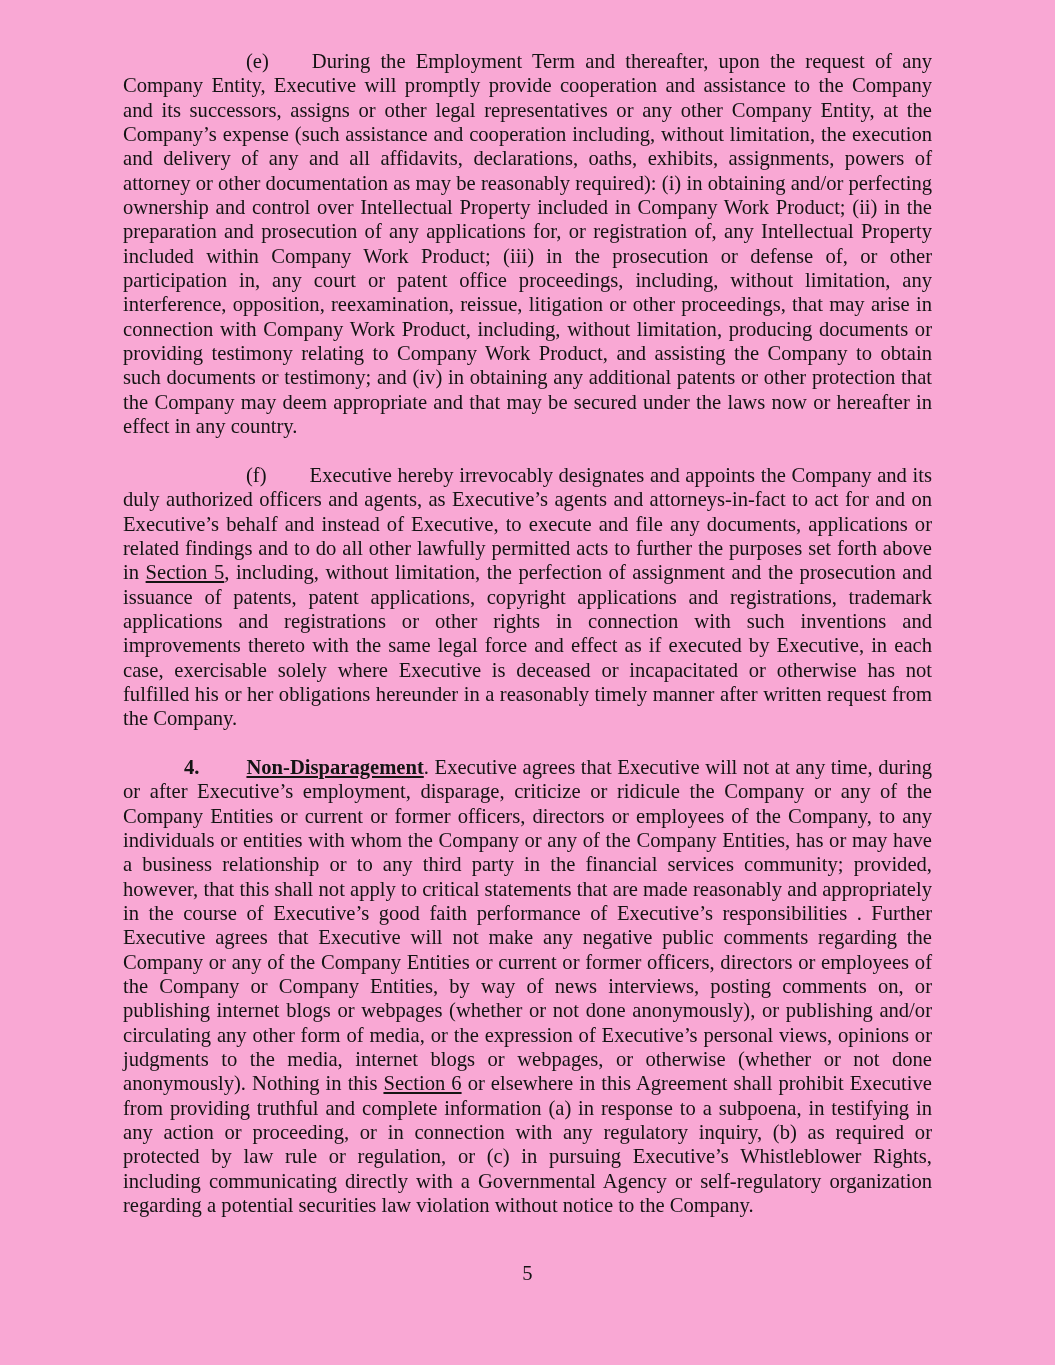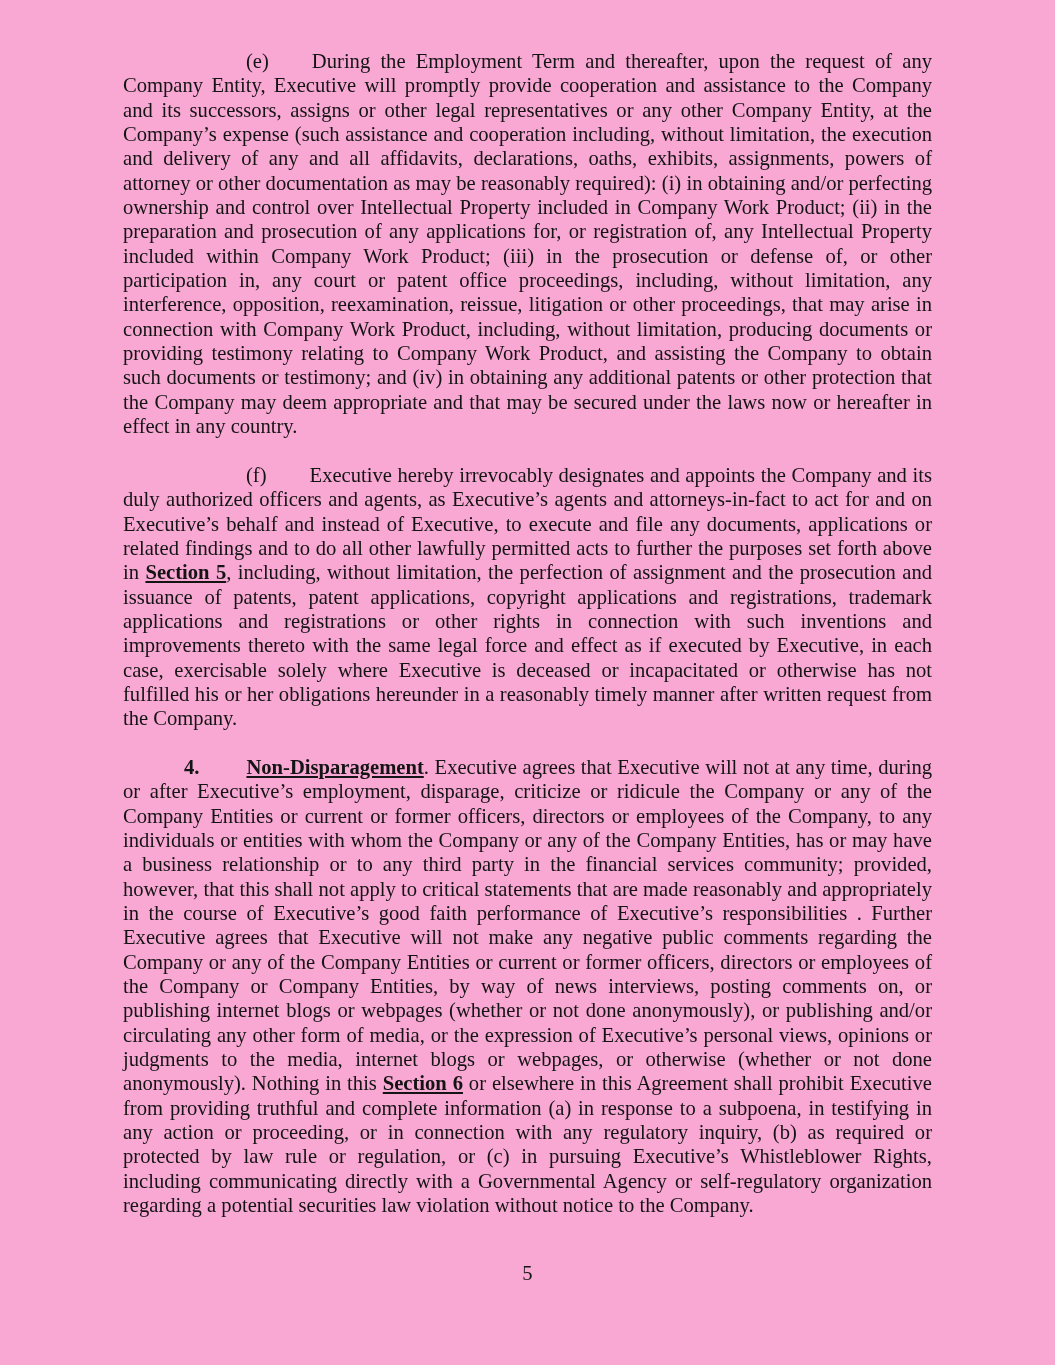--- a/index.html
+++ b/index.html
@@ -38,21 +38,20 @@
     text-indent: 61px;
   }
   .tab {
     display: inline-block;
     height: 1px;
   }
   .tab-sub { width: 43px; }
   .tab-section { width: 47px; }
   .section-ref {
     text-decoration: underline;
-    font-weight: bold;
   }
   .section-number {
     font-weight: bold;
   }
   .section-heading {
     font-weight: bold;
     text-decoration: underline;
     margin-top: 32px;
   }
   .footer {

